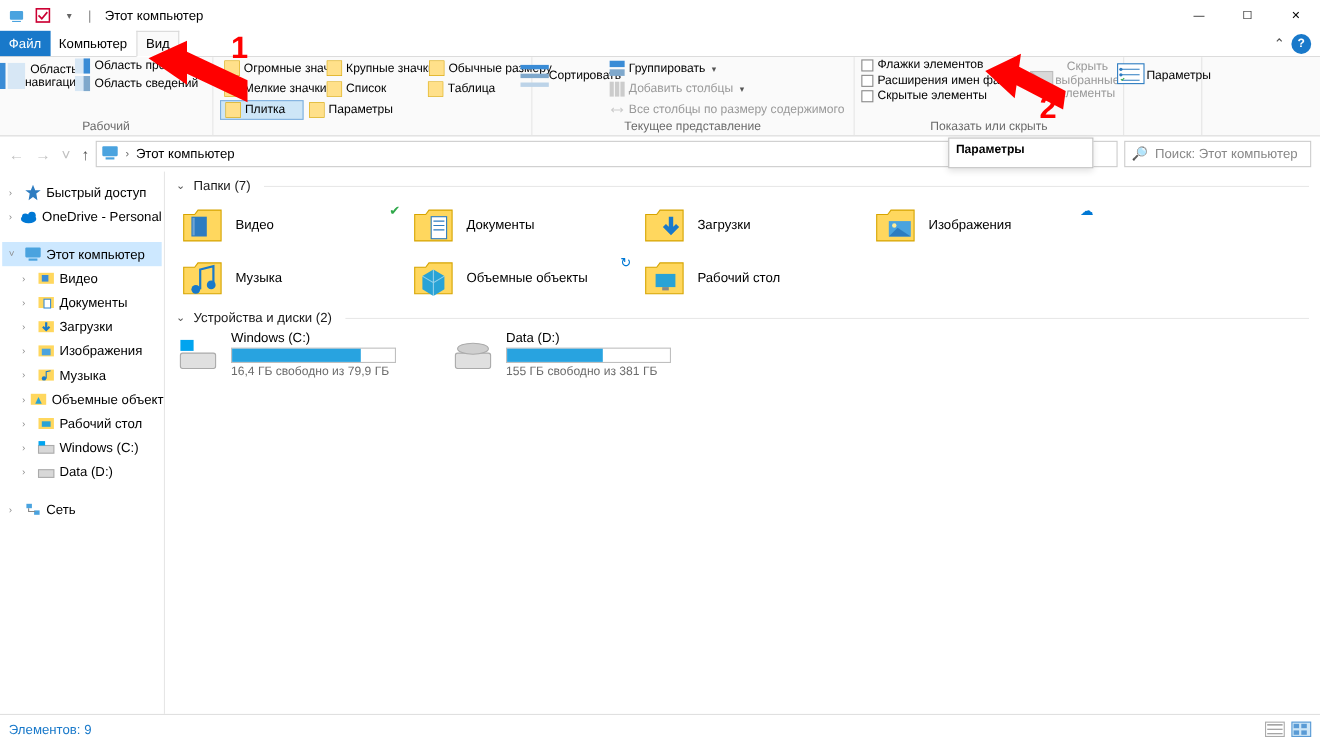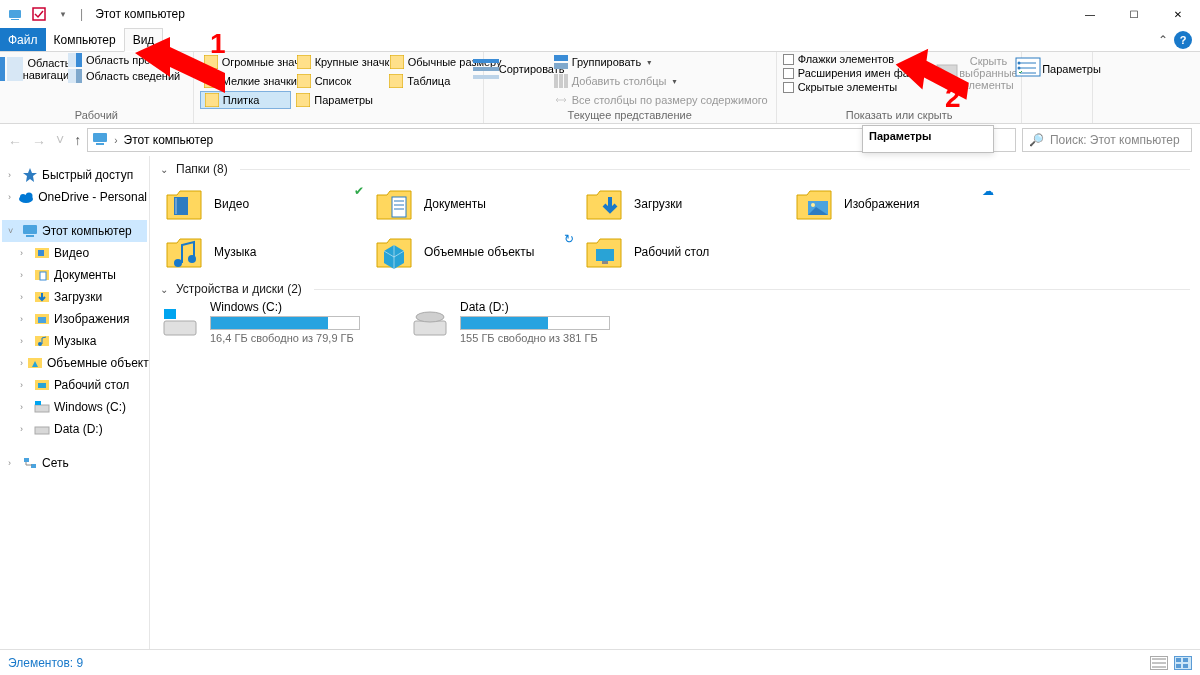--- a/index.html
+++ b/index.html
@@ -228,21 +228,21 @@
             <div class="lbtn" style="width: 92px; text-align: center;">
               <span class="li16">
                 <svg width="14" height="14">
                   <rect width="14" height="14" fill="#ffe08a" stroke="#d6a400"></rect>
                 </svg>
               </span>
               <span>Таблица</span>
             </div>
           </div>
           <div class="lrow">
-            <div class="lbtn sel" style="width: 92px;">
+            <div class="lbtn sel" style="width: 76px;">
               <span class="li16">
                 <svg width="14" height="14">
                   <rect width="14" height="14" fill="#ffe08a" stroke="#d6a400"></rect>
                 </svg>
               </span>
               <span>Плитка</span>
             </div>
             <div class="lbtn" style="width: 92px;">
               <span class="li16">
                 <svg width="14" height="14">
@@ -506,21 +506,21 @@
             <rect x="9" y="9" width="5" height="4" fill="#4aa3df"></rect>
             <path d="M4 7v3h6" stroke="#888" fill="none"></path>
           </svg>
         </span>
         <span>Сеть</span>
       </div>
     </div>
   <div class="content">
     <div class="section-head">
       <span class="sect-ch">⌄</span>
-      <span>Папки (8)</span>
+      <span>Папки (7)</span>
       <span class="sect-line"></span>
     </div>
     <div class="folders-grid" id="foldersGrid">
         <div class="folder-tile">
           <span class="ficon">
             <svg width="40" height="38">
               <path d="M3 10h10l3-4h21v28H3z" fill="#ffd75e" stroke="#d6a400"></path>
               <rect x="10" y="12" width="14" height="18" fill="#2d7cc1"></rect>
               <rect x="11" y="13" width="2" height="16" fill="#fff" opacity=".3"></rect>
             </svg>

